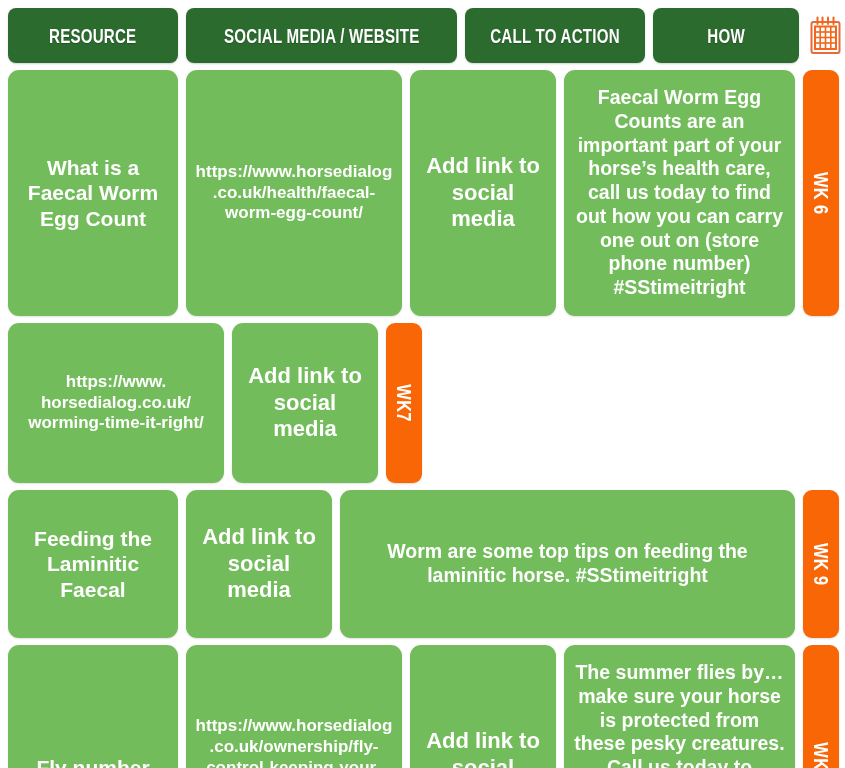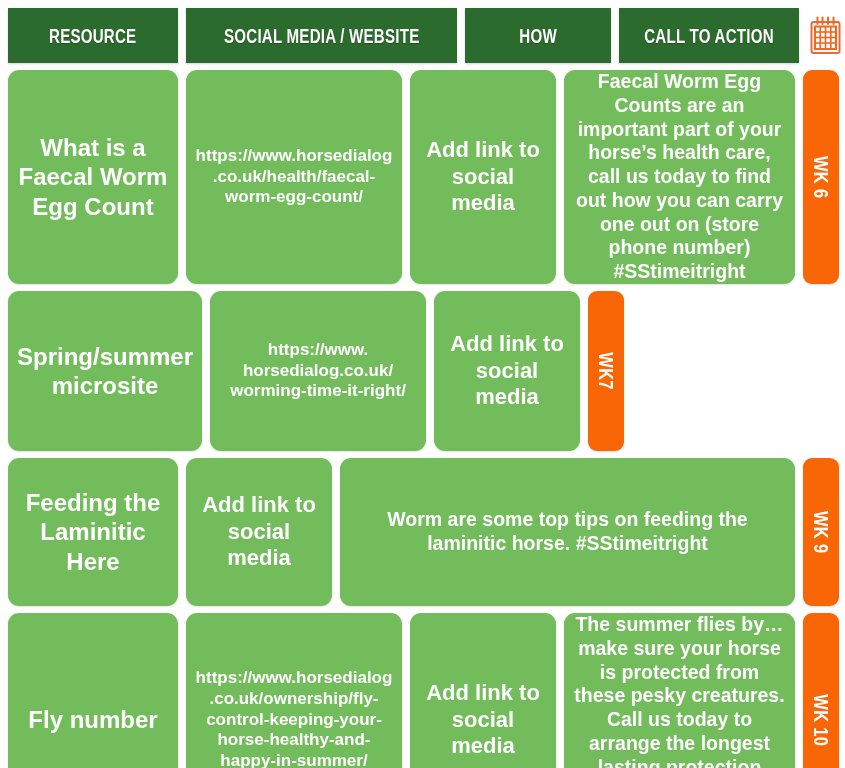--- a/index.html
+++ b/index.html
@@ -30,21 +30,21 @@
     display: flex;
     align-items: stretch;
     gap: 8px;
     height: 55px;
     flex: 0 0 55px;
     padding-left: 4px;
     padding-right: 2px;
   }
   .hcell {
     background: #2c6b2e;
-    border-radius: 0;
+    border-radius: 8px;
     display: flex;
     align-items: center;
     justify-content: center;
     box-shadow: 0 1px 2px rgba(0,0,0,0.18);
   }
   .hcell span {
     color: #ffffff;
     font-weight: bold;
     font-size: 21px;
     letter-spacing: 0.3px;
@@ -74,39 +74,39 @@
   .row-3 { flex: 0 0 148px; }
   .row-4 { flex: 0 0 179px; }
 
   .cell {
     background: #73bc5b;
     border-radius: 11px;
     display: flex;
     align-items: center;
     justify-content: center;
     box-sizing: border-box;
-    padding: 0 9px;
+    padding: 16px 9px;
     box-shadow: 0 1px 2px rgba(0,0,0,0.12);
   }
   .cell span {
     color: #ffffff;
     text-align: center;
     display: block;
     line-height: 1.22;
   }
 
   
   .col-resource   { flex: 0 0 170px; }
   .col-social     { flex: 0 0 216px; align-items: center; }
   .col-how        { flex: 0 0 146px; }
   .col-cta        { flex: 1 1 auto; }
   .col-week       { flex: 0 0 36px; }
 
   .cell-resource span {
-    font-size: 24px;
+    font-size: 21px;
     font-weight: bold;
   }
   .cell-social span {
     font-size: 17px;
     font-weight: bold;
     word-break: break-word;
   }
   .cell-how span {
     font-size: 22px;
     font-weight: bold;
@@ -152,25 +152,25 @@
 
 <div id="planner">
 
   <div class="header-row">
     <div class="hcell col-resource">
       <span>RESOURCE</span>
     </div>
     <div class="hcell col-social">
       <span>SOCIAL MEDIA / WEBSITE</span>
     </div>
+    <div class="hcell col-cta">
+      <span>CALL TO ACTION</span>
+    </div>
     <div class="hcell col-how">
       <span>HOW</span>
-    </div>
-    <div class="hcell col-cta">
-      <span>CALL TO ACTION</span>
     </div>
     <div class="hcell-cal">
       <svg class="cal-icon" width="33" height="40" viewBox="0 0 33 40">
         <rect x="2.5" y="6" width="28" height="31" rx="2" fill="#ffffff" stroke="#e8693a" stroke-width="2"></rect>
         <rect x="6" y="10.5" width="21" height="22.5" fill="none" stroke="#f4661a" stroke-width="2"></rect>
         <g stroke="#f4661a" stroke-width="1.6">
           <line x1="6" y1="16" x2="27" y2="16"></line>
           <line x1="6" y1="21.5" x2="27" y2="21.5"></line>
           <line x1="6" y1="27" x2="27" y2="27"></line>
           <line x1="11.2" y1="10.5" x2="11.2" y2="33"></line>
@@ -201,37 +201,34 @@
       </div>
       <div class="cell cell-cta col-cta">
         <span>Faecal Worm Egg Counts are an important part of your horse’s health care, call us today to find out how you can carry one out on (store phone number) #SStimeitright</span>
       </div>
       <div class="week col-week">
         <span>WK 6</span>
       </div>
     </div>
 
     <div class="row row-2">
-      <div class="cell cell-resource col-resource">
-        <span>Spring/summer microsite</span>
-      </div>
       <div class="cell cell-social col-social">
         <span>https://www. horsedialog.co.uk/ worming-time-it-right/</span>
       </div>
       <div class="cell cell-how col-how">
         <span>Add link to social media</span>
       </div>
       <div class="week col-week">
         <span>WK7</span>
       </div>
     </div>
 
     <div class="row row-3">
       <div class="cell cell-resource col-resource">
-        <span>Feeding the Laminitic Here</span>
+        <span>Feeding the Laminitic Faecal</span>
       </div>
       <div class="cell cell-how col-how">
         <span>Add link to social media</span>
       </div>
       <div class="cell cell-cta col-cta">
         <span>Worm are some top tips on feeding the laminitic horse. #SStimeitright</span>
       </div>
       <div class="week col-week">
         <span>WK 9</span>
       </div>

